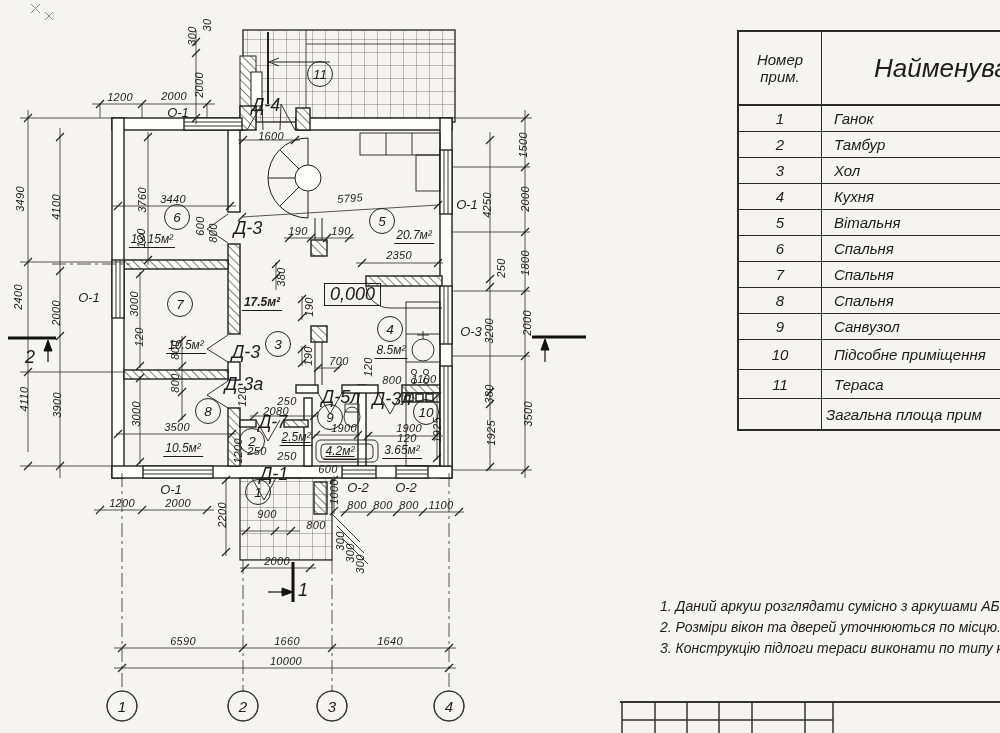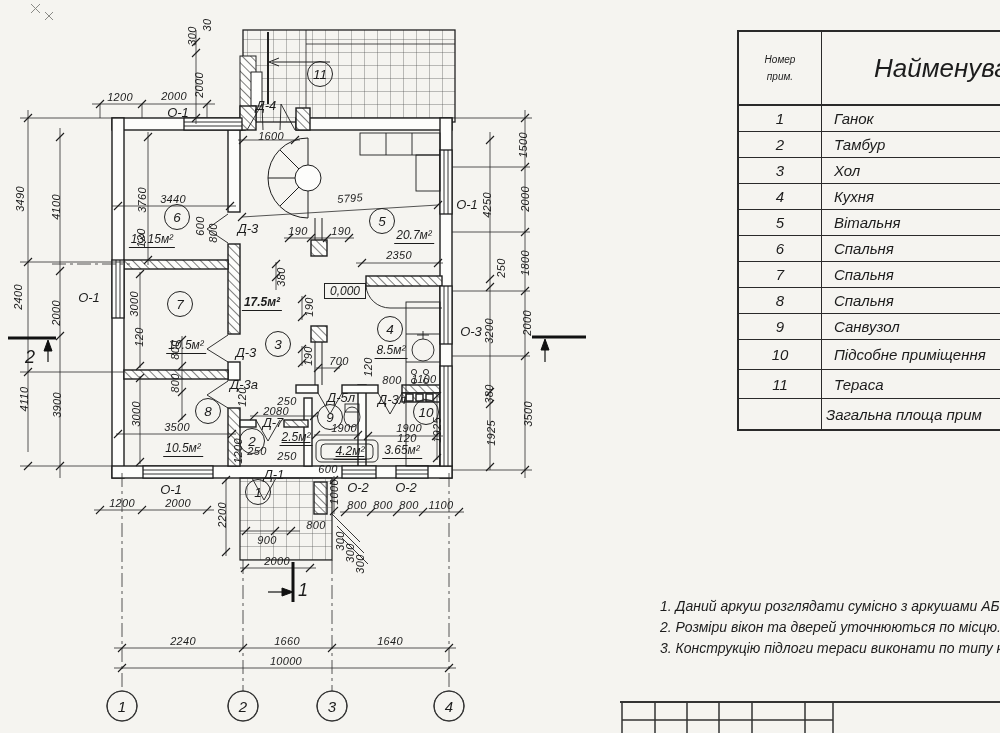--- a/index.html
+++ b/index.html
@@ -4,40 +4,40 @@
 <style>
   html,body{margin:0;padding:0;}
   body{width:1000px;height:733px;overflow:hidden;background:#f5f4f0;position:relative;
        font-family:"Liberation Sans","DejaVu Sans",sans-serif;color:#1c1c1c;}
   #stage{position:absolute;inset:0;}
   svg{position:absolute;}
   .lbl{position:absolute;font-style:italic;white-space:nowrap;color:#1c1c1c;
        transform:translate(-50%,-50%);}
   .dim{font-size:11px;letter-spacing:0.3px;}
   .area{font-size:12px;border-bottom:1.2px solid #1c1c1c;padding:0 2px 1px 2px;}
-  .door{font-size:13px;}
+  .door{font-size:18px;}
   .opening{font-size:13px;}
   .secnum{font-size:18px;}
   .roomnum{width:24px;height:24px;border:1.4px solid #222;border-radius:50%;
            display:flex;align-items:center;justify-content:center;font-size:13.5px;
            background:transparent;}
   .axisnum{width:29px;height:29px;border:1.3px solid #333;border-radius:50%;
            display:flex;align-items:center;justify-content:center;font-size:15px;}
   .levelbox{position:absolute;left:324px;top:283px;border:1.3px solid #222;
-            padding:0 5px;font-size:12px;font-style:italic;}
+            padding:0 5px;font-size:18px;font-style:italic;}
   
   #schedule{position:absolute;left:737px;top:30px;width:300px;border-collapse:collapse;
             table-layout:fixed;font-style:italic;}
   #schedule,#schedule th,#schedule td{border:1.5px solid #2a2a2a;}
   #schedule{border-width:2.5px;}
   #schedule th{border-bottom-width:2px;}
   #schedule .c1{width:80px;text-align:center;}
   #schedule .c2{text-align:left;padding-left:12px;}
   #schedule thead th{height:70px;font-weight:normal;}
-  #schedule thead .c1 div{font-size:10px;line-height:17px;}
+  #schedule thead .c1 div{font-size:15px;line-height:17px;}
   #schedule thead .c2 span{font-size:26px;padding-left:40px;display:inline-block;}
   #schedule td{height:23px;font-size:15px;}
   #schedule tbody tr:nth-child(10) td{height:27px;}
   #schedule tbody tr:nth-child(11) td{height:26px;}
   #schedule tfoot td{height:28px;font-size:15px;}
   #schedule tfoot .c2{padding-left:4px;}
   
   #notes{position:absolute;left:660px;top:596px;width:350px;font-style:italic;
          font-size:14px;line-height:21px;}
   #notes div{white-space:nowrap;}
@@ -304,42 +304,42 @@
       <div class="lbl dim" style="left: 523px; top: 145px; transform: translate(-50%, -50%) rotate(-90deg);">1500</div>
       <div class="lbl dim" style="left: 525px; top: 199px; transform: translate(-50%, -50%) rotate(-90deg);">2000</div>
       <div class="lbl dim" style="left: 525px; top: 263px; transform: translate(-50%, -50%) rotate(-90deg);">1800</div>
       <div class="lbl dim" style="left: 527px; top: 323px; transform: translate(-50%, -50%) rotate(-90deg);">2000</div>
       <div class="lbl dim" style="left: 528px; top: 414px; transform: translate(-50%, -50%) rotate(-90deg);">3500</div>
       <div class="lbl dim" style="left: 122px; top: 503px; transform: translate(-50%, -50%);">1200</div>
       <div class="lbl dim" style="left: 178px; top: 503px; transform: translate(-50%, -50%);">2000</div>
       <div class="lbl dim" style="left: 222px; top: 515px; transform: translate(-50%, -50%) rotate(-90deg);">2200</div>
       <div class="lbl dim" style="left: 328px; top: 469px; transform: translate(-50%, -50%);">600</div>
       <div class="lbl dim" style="left: 334px; top: 492px; transform: translate(-50%, -50%) rotate(-90deg);">1000</div>
-      <div class="lbl dim" style="left: 267px; top: 540px; transform: translate(-50%, -50%);">900</div>
+      <div class="lbl dim" style="left: 267px; top: 514px; transform: translate(-50%, -50%);">900</div>
       <div class="lbl dim" style="left: 316px; top: 525px; transform: translate(-50%, -50%);">800</div>
       <div class="lbl dim" style="left: 340px; top: 541px; transform: translate(-50%, -50%) rotate(-90deg);">300</div>
       <div class="lbl dim" style="left: 350px; top: 553px; transform: translate(-50%, -50%) rotate(-90deg);">300</div>
       <div class="lbl dim" style="left: 360px; top: 564px; transform: translate(-50%, -50%) rotate(-90deg);">300</div>
       <div class="lbl dim" style="left: 277px; top: 561px; transform: translate(-50%, -50%);">2000</div>
       <div class="lbl dim" style="left: 357px; top: 505px; transform: translate(-50%, -50%);">800</div>
       <div class="lbl dim" style="left: 383px; top: 505px; transform: translate(-50%, -50%);">800</div>
       <div class="lbl dim" style="left: 409px; top: 505px; transform: translate(-50%, -50%);">800</div>
       <div class="lbl dim" style="left: 441px; top: 505px; transform: translate(-50%, -50%);">1100</div>
-      <div class="lbl dim" style="left: 183px; top: 641px; transform: translate(-50%, -50%);">2240</div>
+      <div class="lbl dim" style="left: 183px; top: 641px; transform: translate(-50%, -50%);">6590</div>
       <div class="lbl dim" style="left: 287px; top: 641px; transform: translate(-50%, -50%);">1660</div>
       <div class="lbl dim" style="left: 390px; top: 641px; transform: translate(-50%, -50%);">1640</div>
       <div class="lbl dim" style="left: 286px; top: 661px; transform: translate(-50%, -50%);">10000</div>
       <div class="lbl area" style="left: 152px; top: 240px; transform: translate(-50%, -50%);">13.15м²</div>
       <div class="lbl area" style="left: 262px; top: 303px; transform: translate(-50%, -50%); font-weight: bold;">17.5м²</div>
       <div class="lbl area" style="left: 414px; top: 236px; transform: translate(-50%, -50%);">20.7м²</div>
       <div class="lbl area" style="left: 186px; top: 346px; transform: translate(-50%, -50%);">10.5м²</div>
       <div class="lbl area" style="left: 391px; top: 351px; transform: translate(-50%, -50%);">8.5м²</div>
       <div class="lbl area" style="left: 183px; top: 449px; transform: translate(-50%, -50%);">10.5м²</div>
       <div class="lbl area" style="left: 296px; top: 438px; transform: translate(-50%, -50%); text-decoration: underline;">2.5м²</div>
-      <div class="lbl area" style="left: 350px; top: 452px; transform: translate(-50%, -50%); text-decoration: underline;">4.2м²</div>
+      <div class="lbl area" style="left: 340px; top: 452px; transform: translate(-50%, -50%); text-decoration: underline;">4.2м²</div>
       <div class="lbl area" style="left: 402px; top: 451px; transform: translate(-50%, -50%);">3.65м²</div>
       <div class="lbl door" style="left: 266px; top: 105px; transform: translate(-50%, -50%);">Д-4</div>
       <div class="lbl door" style="left: 248px; top: 228px; transform: translate(-50%, -50%);">Д-3</div>
       <div class="lbl door" style="left: 246px; top: 352px; transform: translate(-50%, -50%);">Д-3</div>
       <div class="lbl door" style="left: 244px; top: 384px; transform: translate(-50%, -50%);">Д-3а</div>
       <div class="lbl door" style="left: 273px; top: 422px; transform: translate(-50%, -50%);">Д-7</div>
       <div class="lbl door" style="left: 341px; top: 397px; transform: translate(-50%, -50%);">Д-5л</div>
       <div class="lbl door" style="left: 392px; top: 399px; transform: translate(-50%, -50%);">Д-3л</div>
       <div class="lbl door" style="left: 274px; top: 474px; transform: translate(-50%, -50%);">Д-1</div>
       <div class="lbl opening" style="left: 178px; top: 112px; transform: translate(-50%, -50%);">О-1</div>

